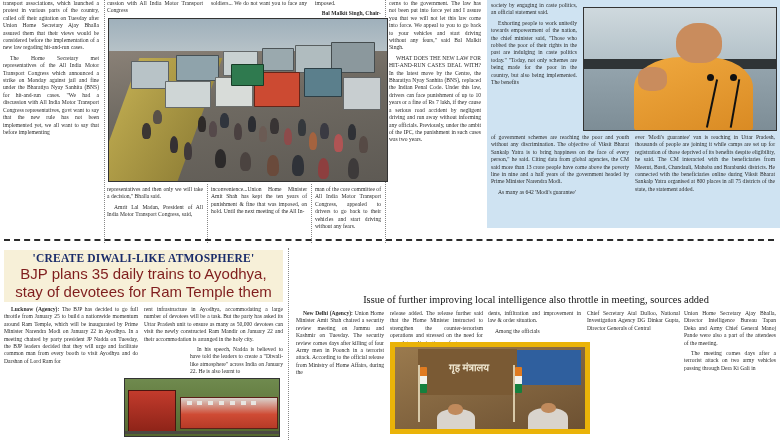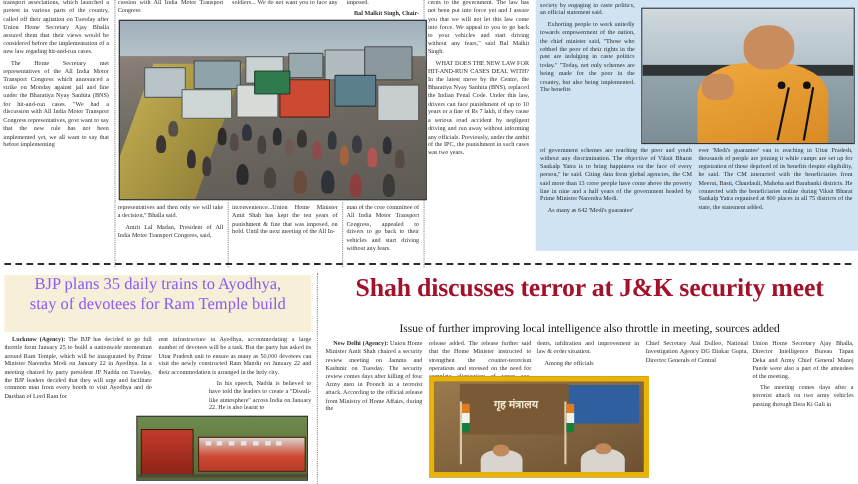--- a/index.html
+++ b/index.html
@@ -76,22 +76,22 @@
   .bjp{position:absolute;left:0;top:250px;width:287px;height:190px;}
   .bjp-headbox{
     position:absolute;left:4px;top:0;width:279px;height:52px;background:#f7f0d8;
   }
   .kicker{
     text-align:center;font-weight:bold;color:#1a2c6b;
     font-size:11.5px;letter-spacing:.2px;padding-top:2px;
     font-family:"Liberation Serif", serif;
   }
   .bjp-head{
-    text-align:center;font-size:15px;line-height:17px;color:#8b5cf6;
-    font-family:Liberation Serif, serif;padding-top:1px;
+    text-align:center;font-size:15px;line-height:17px;color:#7f1d1d;
+    font-family:Liberation Sans, sans-serif;padding-top:1px;
   }
   .bjp-body{position:absolute;top:56px;}
   .b1{left:4px;width:134px;}
   .b2{left:144px;width:139px;}
 
   .photo-train{
     position:absolute;left:124px;top:128px;width:154px;height:57px;
     border:1px solid #333;overflow:hidden;background:#7b8a5e;
   }
   .photo-train .grnd{position:absolute;left:0;top:0;width:100%;height:100%;
@@ -284,22 +284,23 @@
   <div class="ycol ywide-r">
     <div class="body-col">
       <p class="noind">ever 'Modi's guarantee' van is reaching in Uttar Pradesh, thousands of people are joining it while camps are set up for registration of those deprived of its benefits despite eligibility, he said. The CM interacted with the beneficiaries from Meerut, Basti, Chandauli, Mahoba and Barabanki districts. He connected with the beneficiaries online during Viksit Bharat Sankalp Yatra organised at 800 places in all 75 districts of the state, the statement added.</p>
     </div>
   </div>
 
   <div class="dash-sep" style="left:4px;top:239px;width:770px"></div>
 
   <div class="bjp">
     <div class="bjp-headbox">
+      <div class="kicker">'CREATE DIWALI-LIKE ATMOSPHERE'</div>
       <div class="bjp-head">BJP plans 35 daily trains to Ayodhya,</div>
-      <div class="bjp-head">stay of devotees for Ram Temple build</div>
+      <div class="bjp-head">stay of devotees for Ram Temple them</div>
     </div>
 
     <div class="bjp-body b1">
       <div class="body-col">
         <p><b>Lucknow (Agency):</b> <span>The BJP has decided to go full throttle from January 25 to build a nationwide momentum around Ram Temple, which will be inaugurated by Prime Minister Narendra Modi on January 22 in Ayodhya. In a meeting chaired by party president JP Nadda on Tuesday, the BJP leaders decided that they will urge and facilitate common man from every booth to visit Ayodhya and do Darshan of Lord Ram for</span></p>
       </div>
     </div>
 
     <div class="bjp-body b2">
       <div class="body-col">
@@ -317,21 +318,20 @@
       <div class="win" style="left:54%"></div>
       <div class="win" style="left:61%"></div>
       <div class="win" style="left:68%"></div>
       <div class="win" style="left:75%"></div>
       <div class="win" style="left:82%"></div>
       <div class="rail"></div>
     </div>
   </div>
 
   <div class="shah">
-    <div class="shah-head">Shah discusses terror at J&amp;K security meet</div>
     <div class="shah-sub">Issue of further improving local intelligence also throttle in meeting, sources added</div>
 
     <div class="shah-body s1">
       <div class="body-col">
         <p><b>New Delhi (Agency):</b> <span>Union Home Minister Amit Shah chaired a security review meeting on Jammu and Kashmir on Tuesday. The security review comes days after killing of four Army men in Poonch in a terrorist attack. According to the official release from Ministry of Home Affairs, during the</span></p>
       </div>
     </div>
     <div class="shah-body s2">
       <div class="body-col">
         <p class="noind">release added. The release further said that the Home Minister instructed to strengthen the counter-terrorism operations and stressed on the need for complete elimination of terror eco-system. He also advised the security agencies for appropriate deployment in vulnerable areas.</p>

